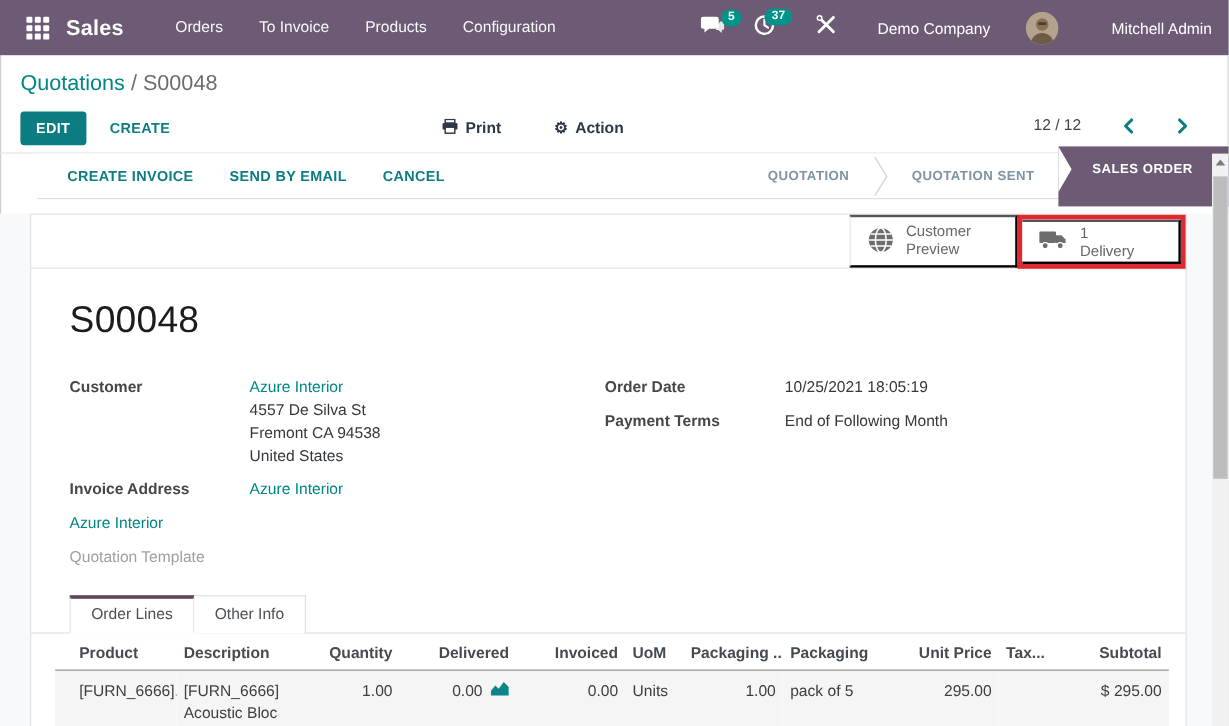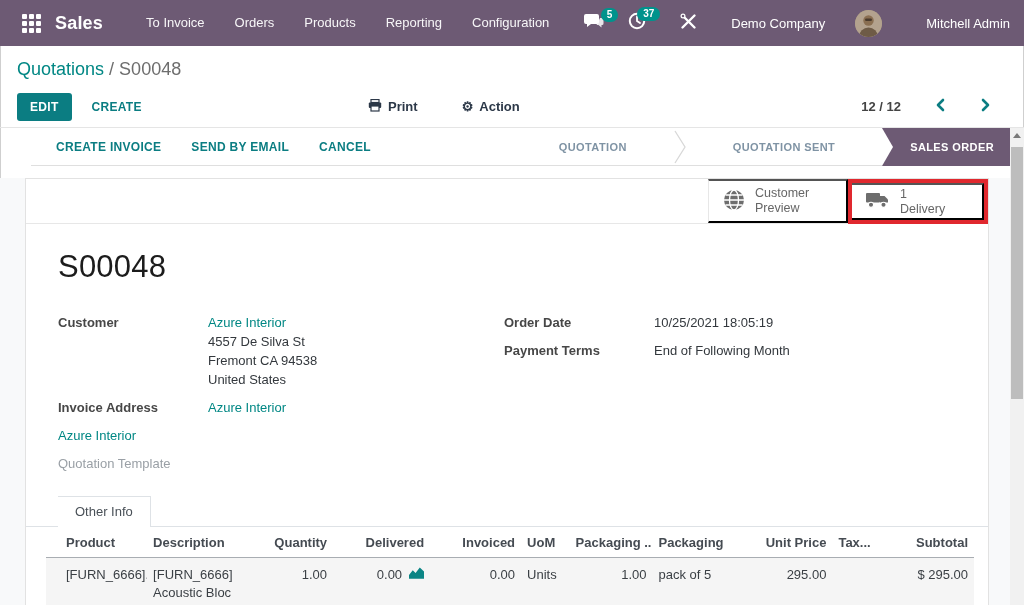--- a/index.html
+++ b/index.html
@@ -39,34 +39,34 @@
 
   
   .control-row { height:41px; display:flex; align-items:center; position:relative; padding:0 17px; }
   .btn-edit {
     background:#0b7d82; color:#fff; font-size:12px; font-weight:700; letter-spacing:.3px;
     border:none; padding:7px 13px; border-radius:3px; cursor:pointer;
   }
   .btn-create { background:none; border:none; color:#0b7d82; font-size:12px; font-weight:700; letter-spacing:.3px; margin-left:20px; cursor:pointer; }
   .cp-actions { position:absolute; left:368px; display:flex; gap:44px; }
   .cp-action-btn { display:flex; align-items:center; gap:6px; background:none; border:none; color:#2c3848; font-size:13px; font-weight:600; cursor:pointer; }
-  .pager { margin-left:auto; display:flex; align-items:center; gap:32px; padding-right:14px;font-weight:bold; }
+  .pager { margin-left:auto; display:flex; align-items:flex-start; gap:32px; padding-right:14px; }
   .pager-text { font-size:13px; color:#444; }
   .pager-btn { background:none; border:none; cursor:pointer; display:flex; padding:2px; }
 
   .divider { height:1px; background:#e5e5e5; }
 
   
   .statusbar { height:38px; background:#fff; border-bottom:1px solid #dfdfdf; display:flex; align-items:center; padding-left:25px;margin-left:31px; }
   .sb-btn { background:none; border:none; color:#0b7d82; font-size:12px; font-weight:700; letter-spacing:.3px; margin-right:30px; cursor:pointer; }
-  .stages { margin-left:auto; display:flex; align-items:center; height:38px;gap:27px; }
+  .stages { margin-left:auto; display:flex; align-items:center; height:38px; }
   .stage { font-size:11px; font-weight:700; letter-spacing:.4px; color:#7f93a4; padding:0 20px; cursor:pointer; }
   .stage-sep svg { display:block; }
   .stage-active {
-    position:relative; background:#6d5a74; color:#fff; height:38px; line-height:38px;
+    position:relative; background:#6d5a74; color:#fff; height:50px; line-height:38px;
     padding:0 30px 0 28px; font-size:11px; font-weight:700; letter-spacing:.4px; cursor:pointer;
   }
   .stage-active::before {
     content:""; position:absolute; left:0; top:0;
     border-top:19px solid transparent; border-bottom:19px solid transparent; border-left:11px solid #fff;
   }
 
   
   .page { position:relative; height:439px; background:#f8f9fa; }
   .sheet { margin:12px 0 0 25px; width:964px; height:480px; background:#fff; border:1px solid #e2e2e2; }
@@ -124,24 +124,23 @@
           <i></i>
           <i></i>
           <i></i>
           <i></i>
           <i></i>
           <i></i>
           <i></i>
           <i></i>
       </div>
       <div class="brand">Sales</div>
+      <div class="menu-item">Orders</div>
       <div class="menu-item">To Invoice</div>
-      <div class="menu-item">Orders</div>
       <div class="menu-item">Products</div>
-      <div class="menu-item">Reporting</div>
       <div class="menu-item">Configuration</div>
     </div>
     <div class="nav-right">
       <div class="nav-icon-wrap">
         <span>
           <svg width="20" height="16" viewBox="0 0 20 16">
             <path d="M2 1 h11 a2 2 0 0 1 2 2 v6 a2 2 0 0 1 -2 2 h-6 l-4 3 v-3 h-1 a2 2 0 0 1 -2 -2 v-6 a2 2 0 0 1 2 -2 z" fill="#fff"></path>
             <path d="M16 5 h2 a1.5 1.5 0 0 1 1.5 1.5 v4 a1.5 1.5 0 0 1 -1.5 1.5 h-0.5 v2.5 l-3 -2.5 h-2" fill="#fff" opacity="0.85"></path>
           </svg>
         </span>
@@ -308,20 +307,21 @@
             <div class="field-row">
               <span class="field-label">Payment Terms</span>
               <span class="field-value">End of Following Month</span>
             </div>
           </div>
         </div>
       </div>
 
       <div class="notebook">
         <div class="tab-bar">
+          <div class="tab active">Order Lines</div>
           <div class="tab inactive">Other Info</div>
         </div>
 
         <div class="table-wrap">
           <table>
             <colgroup>
               <col style="width:100px">
                 <col style="width:112px">
                 <col style="width:72px">
                 <col style="width:96px">

